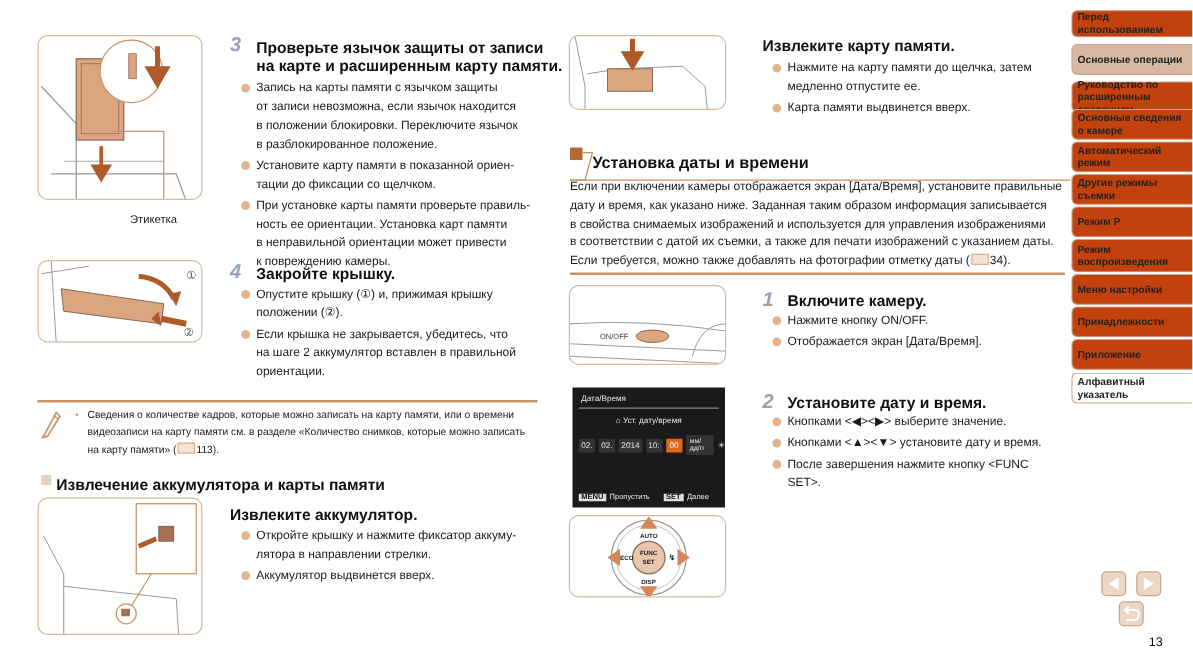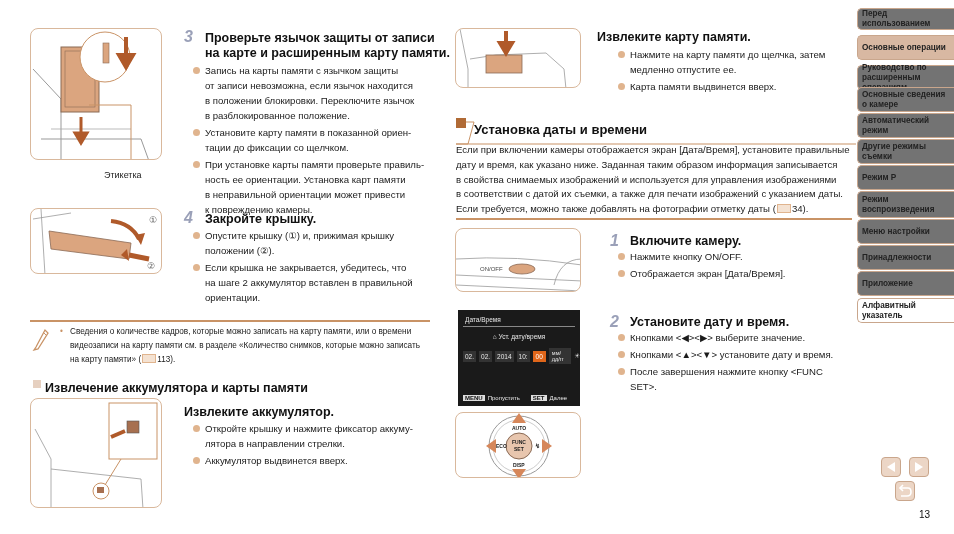--- a/index.html
+++ b/index.html
@@ -13,21 +13,21 @@
   .bullets .b { position: relative; padding-left: 12px; margin-bottom: 2px; }
   .bullets .b::before { content: ""; position: absolute; left: 0; top: 4px; width: 7px; height: 7px; border-radius: 50%; background: #e0b48e; }
   .caption { position: absolute; font-size: 9px; color: #222; }
   .sec-title { position: absolute; font-weight: bold; font-size: 12.5px; color: #111; }
   .sec-marker { position: absolute; width: 8px; height: 8px; background: #e6d0c0; }
   .hr-orange { position: absolute; height: 1.5px; background: #c99366; }
   .para { position: absolute; font-size: 9.6px; line-height: 14.8px; color: #1a1a1a; }
   .note { position: absolute; font-size: 8.2px; line-height: 14px; color: #1a1a1a; }
   .ref { display: inline-block; width: 14px; height: 9px; border: 1px solid #e0b48e; background: #f4e2d2; vertical-align: -1px; margin: 0 1px; }
   
-  .tab { position: absolute; left: 857px; width: 97px; border: 1px solid #c9a68c; border-right: none; border-radius: 5px 0 0 5px; background: #737373; font-weight: bold; font-size: 8.2px; line-height: 10px; color: #222; padding: 3px 4px; display: flex; align-items: center; }
+  .tab { position: absolute; left: 857px; width: 97px; border: 1px solid #c9a68c; border-right: none; border-radius: 5px 0 0 5px; background: #c2410c; font-weight: bold; font-size: 8.2px; line-height: 10px; color: #222; padding: 3px 4px; display: flex; align-items: center; }
   .tab.active { background: #d8b8a2; }
   .tab.white { background: #ffffff; }
   .navbtn { position: absolute; width: 20px; height: 20px; border: 1px solid #c9a68c; border-radius: 4px; background: #ecd6c6; display: flex; align-items: center; justify-content: center; }
   .page-num { position: absolute; font-size: 10px; color: #111; }
   
   .screen { position: absolute; left: 458px; top: 310px; width: 122px; height: 96px; background: #1a1a1a; color: #e8e8e8; font-size: 6px; }
 </style>
 </head>
 <body>
 
@@ -139,21 +139,21 @@
   </div>
 </div>
 
 <div class="illus" style="left:455px;top:28px;width:126px;height:60px;">
   <svg width="126" height="60" viewBox="0 0 126 60">
     <path d="M4 0 L12 40 L12 60 M14 30 L40 26 L90 24 L108 40 L110 60" stroke="#999" fill="none" stroke-width="0.8"></path>
     <rect x="30" y="26" width="36" height="18" fill="#dba57f" stroke="#8a6a55" stroke-width="0.8"></rect>
     <path d="M50 2 L50 18 M44 14 L50 24 L56 14 Z" stroke="#b05a2a" fill="#b05a2a" stroke-width="4"></path>
   </svg>
 </div>
-<div class="step-title" style="left:597px;top:30px;">Извлеките карту памяти.</div>
+<div class="step-title" style="left:610px;top:30px;">Извлеките карту памяти.</div>
 <div class="bullets" style="left:618px;top:47px;width:230px;">
   <div class="b">
     <div>Нажмите на карту памяти до щелчка, затем</div>
       <div>медленно отпустите ее.</div>
   </div>
   <div class="b">
     <div>Карта памяти выдвинется вверх.</div>
   </div>
 </div>
 

